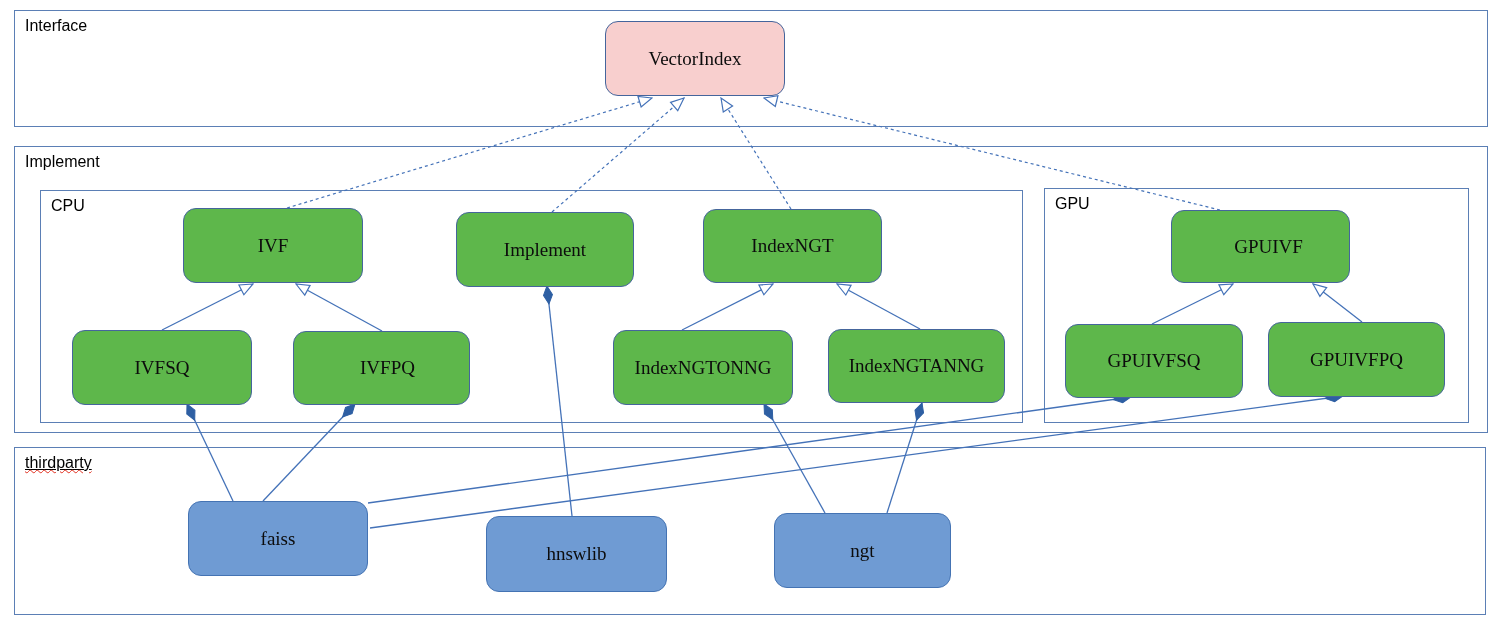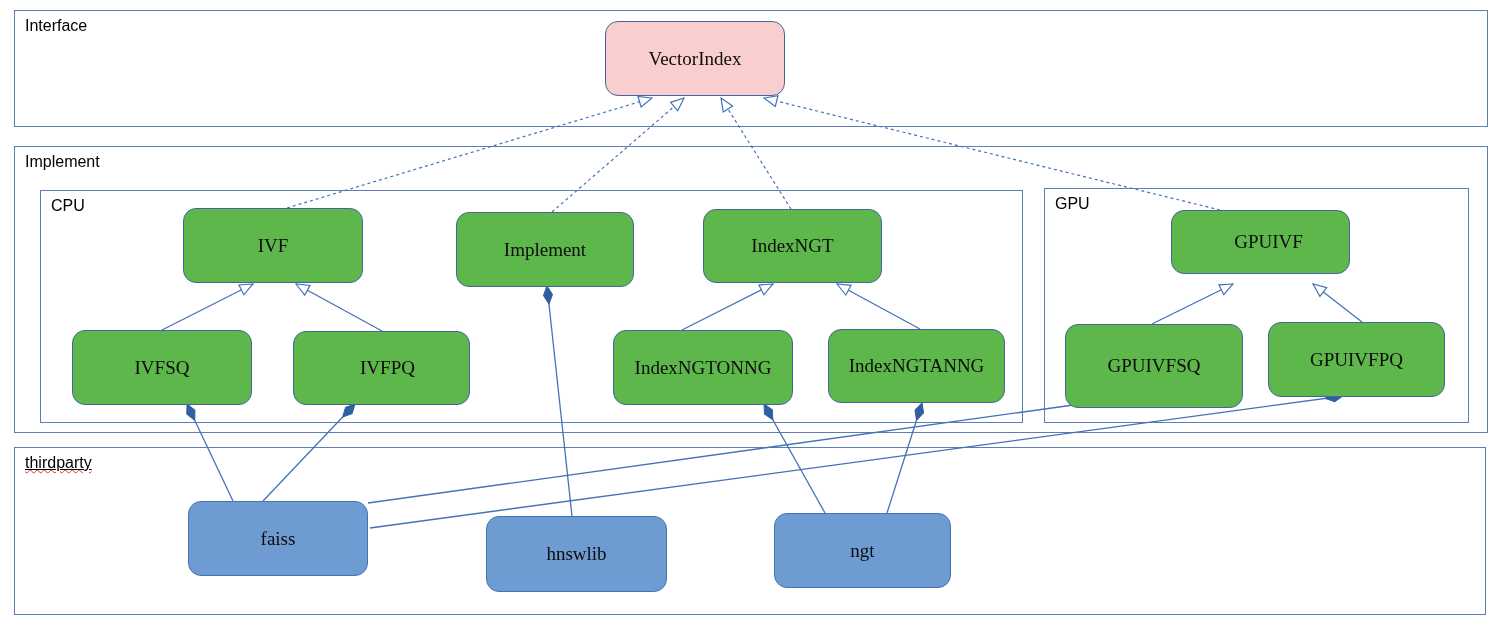--- a/index.html
+++ b/index.html
@@ -111,25 +111,25 @@
   </div>
 
   <div class="node green" style="left:613px; top:330px; width:180px; height:75px;">
     <span>IndexNGTONNG</span>
   </div>
 
   <div class="node green" style="left:828px; top:329px; width:177px; height:74px;">
     <span>IndexNGTANNG</span>
   </div>
 
-  <div class="node green" style="left:1171px; top:210px; width:179px; height:64px;padding-left:16px;">
+  <div class="node green" style="left:1171px; top:210px; width:179px; height:73px;padding-left:16px;">
     <span>GPUIVF</span>
   </div>
 
-  <div class="node green" style="left:1065px; top:324px; width:178px; height:84px;">
+  <div class="node green" style="left:1065px; top:324px; width:178px; height:74px;">
     <span>GPUIVFSQ</span>
   </div>
 
   <div class="node green" style="left:1268px; top:322px; width:177px; height:75px;">
     <span>GPUIVFPQ</span>
   </div>
 
   <div class="node blue" style="left:188px; top:501px; width:180px; height:75px;align-items:center;">
     <span>faiss</span>
   </div>

